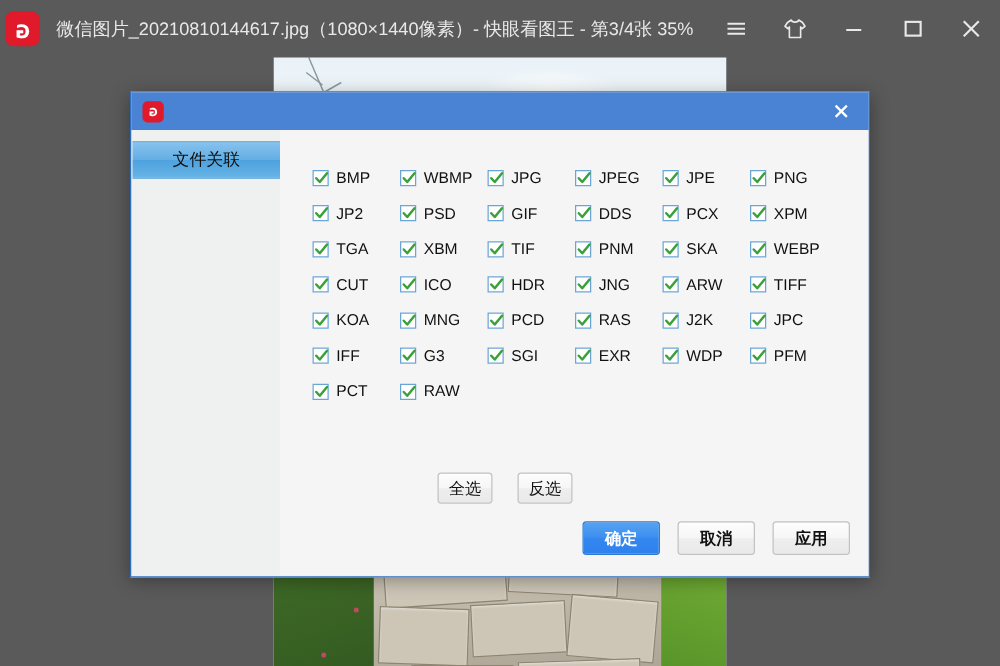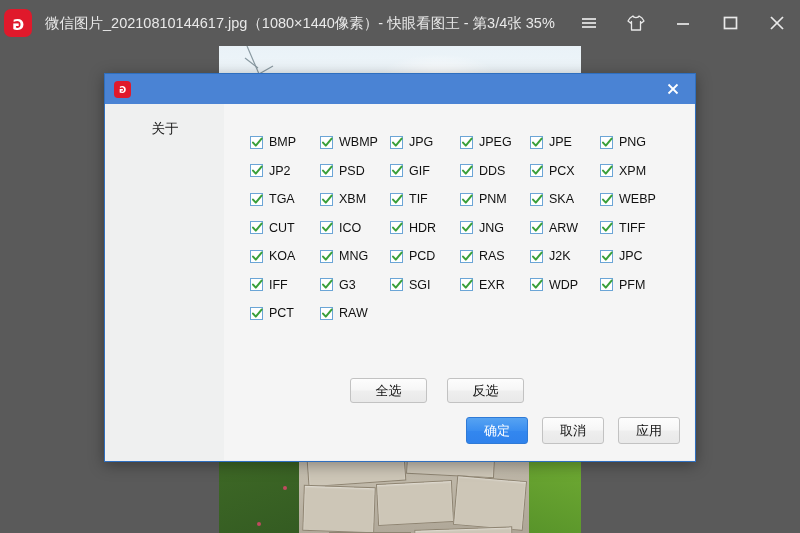--- a/index.html
+++ b/index.html
@@ -254,38 +254,39 @@
   }
 
   
   #select-buttons {
     position: absolute;
     left: 126px; top: 274px;
     display: flex;
     gap: 20px;
   }
   .btn {
-    width: 77px; height: 25px;
+    width: 44px; height: 25px;
     box-sizing: border-box;
     border: 1px solid #c2c2c2;
     border-radius: 3px;
     background: linear-gradient(180deg, #fdfdfd 0%, #f6f6f6 48%, #eeeeee 52%, #e9e9e9 100%);
     font-size: 13px;
     color: #111111;
     display: flex;
     align-items: center;
     justify-content: center;
     font-family: "Liberation Sans", sans-serif;
     cursor: default;
   }
   #action-buttons {
     position: absolute;
     right: 14px; bottom: 16px;
     display: flex;
     gap: 14px;
+    font-weight: bold;
   }
   .btn.wide { width: 62px; height: 27px; }
   .btn.primary {
     background: linear-gradient(180deg, #56a3f2 0%, #3b8ef0 50%, #3387ef 51%, #2f82ec 100%);
     border: 1px solid #2f7ad6;
     color: #ffffff;
   }
 </style>
 </head>
 <body>
@@ -386,21 +387,21 @@
         <svg width="16" height="16" viewBox="0 0 16 16">
           <g stroke="#ffffff" stroke-width="1.8">
             <line x1="3.5" y1="3.5" x2="12.5" y2="12.5"></line>
             <line x1="12.5" y1="3.5" x2="3.5" y2="12.5"></line>
           </g>
         </svg>
       </div>
     </div>
 
     <div id="dialog-sidebar">
-      <div class="sidebar-item">关于</div>
+      <div class="sidebar-item selected">文件关联</div>
     </div>
 
     <div id="dialog-content">
 
       <div id="format-grid">
           <div class="format-row">
             <div class="format-cell">
               <span class="chk">
                 <svg width="13" height="13" viewBox="0 0 13 13">
                   <path d="M2 6.6 L4.8 9.6 L10.6 2.6" fill="none" stroke="#3aa03a" stroke-width="2" stroke-linecap="round" stroke-linejoin="round"></path>

